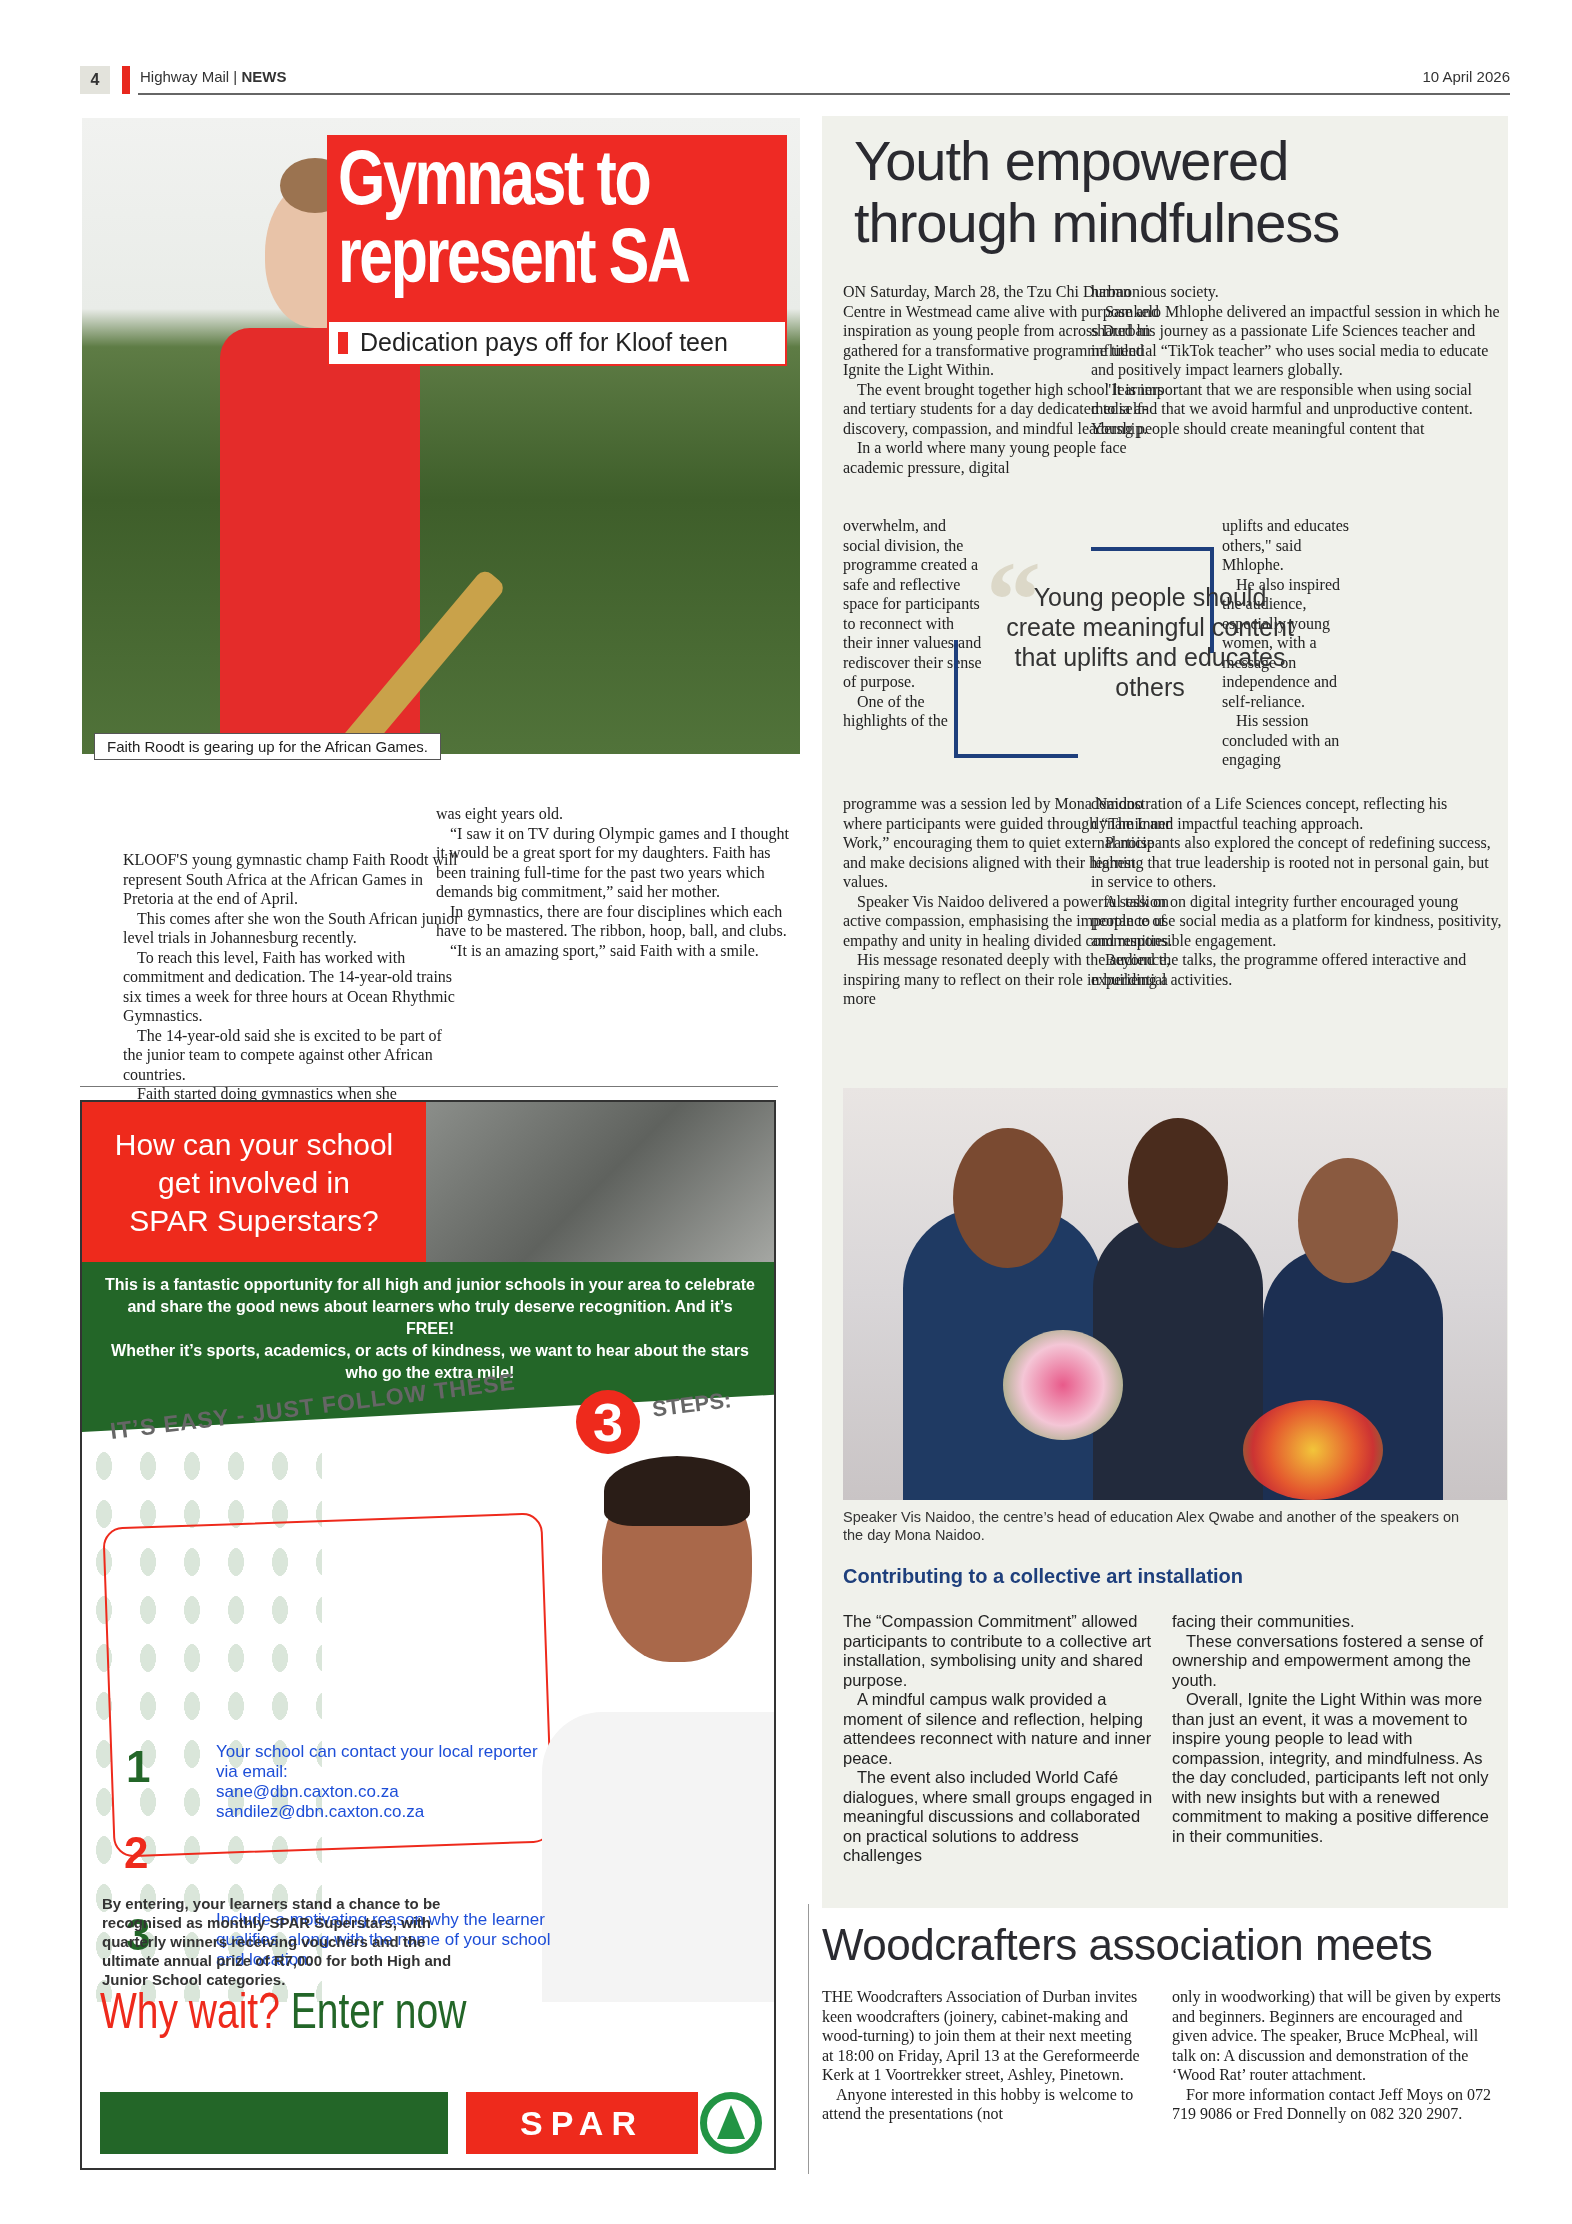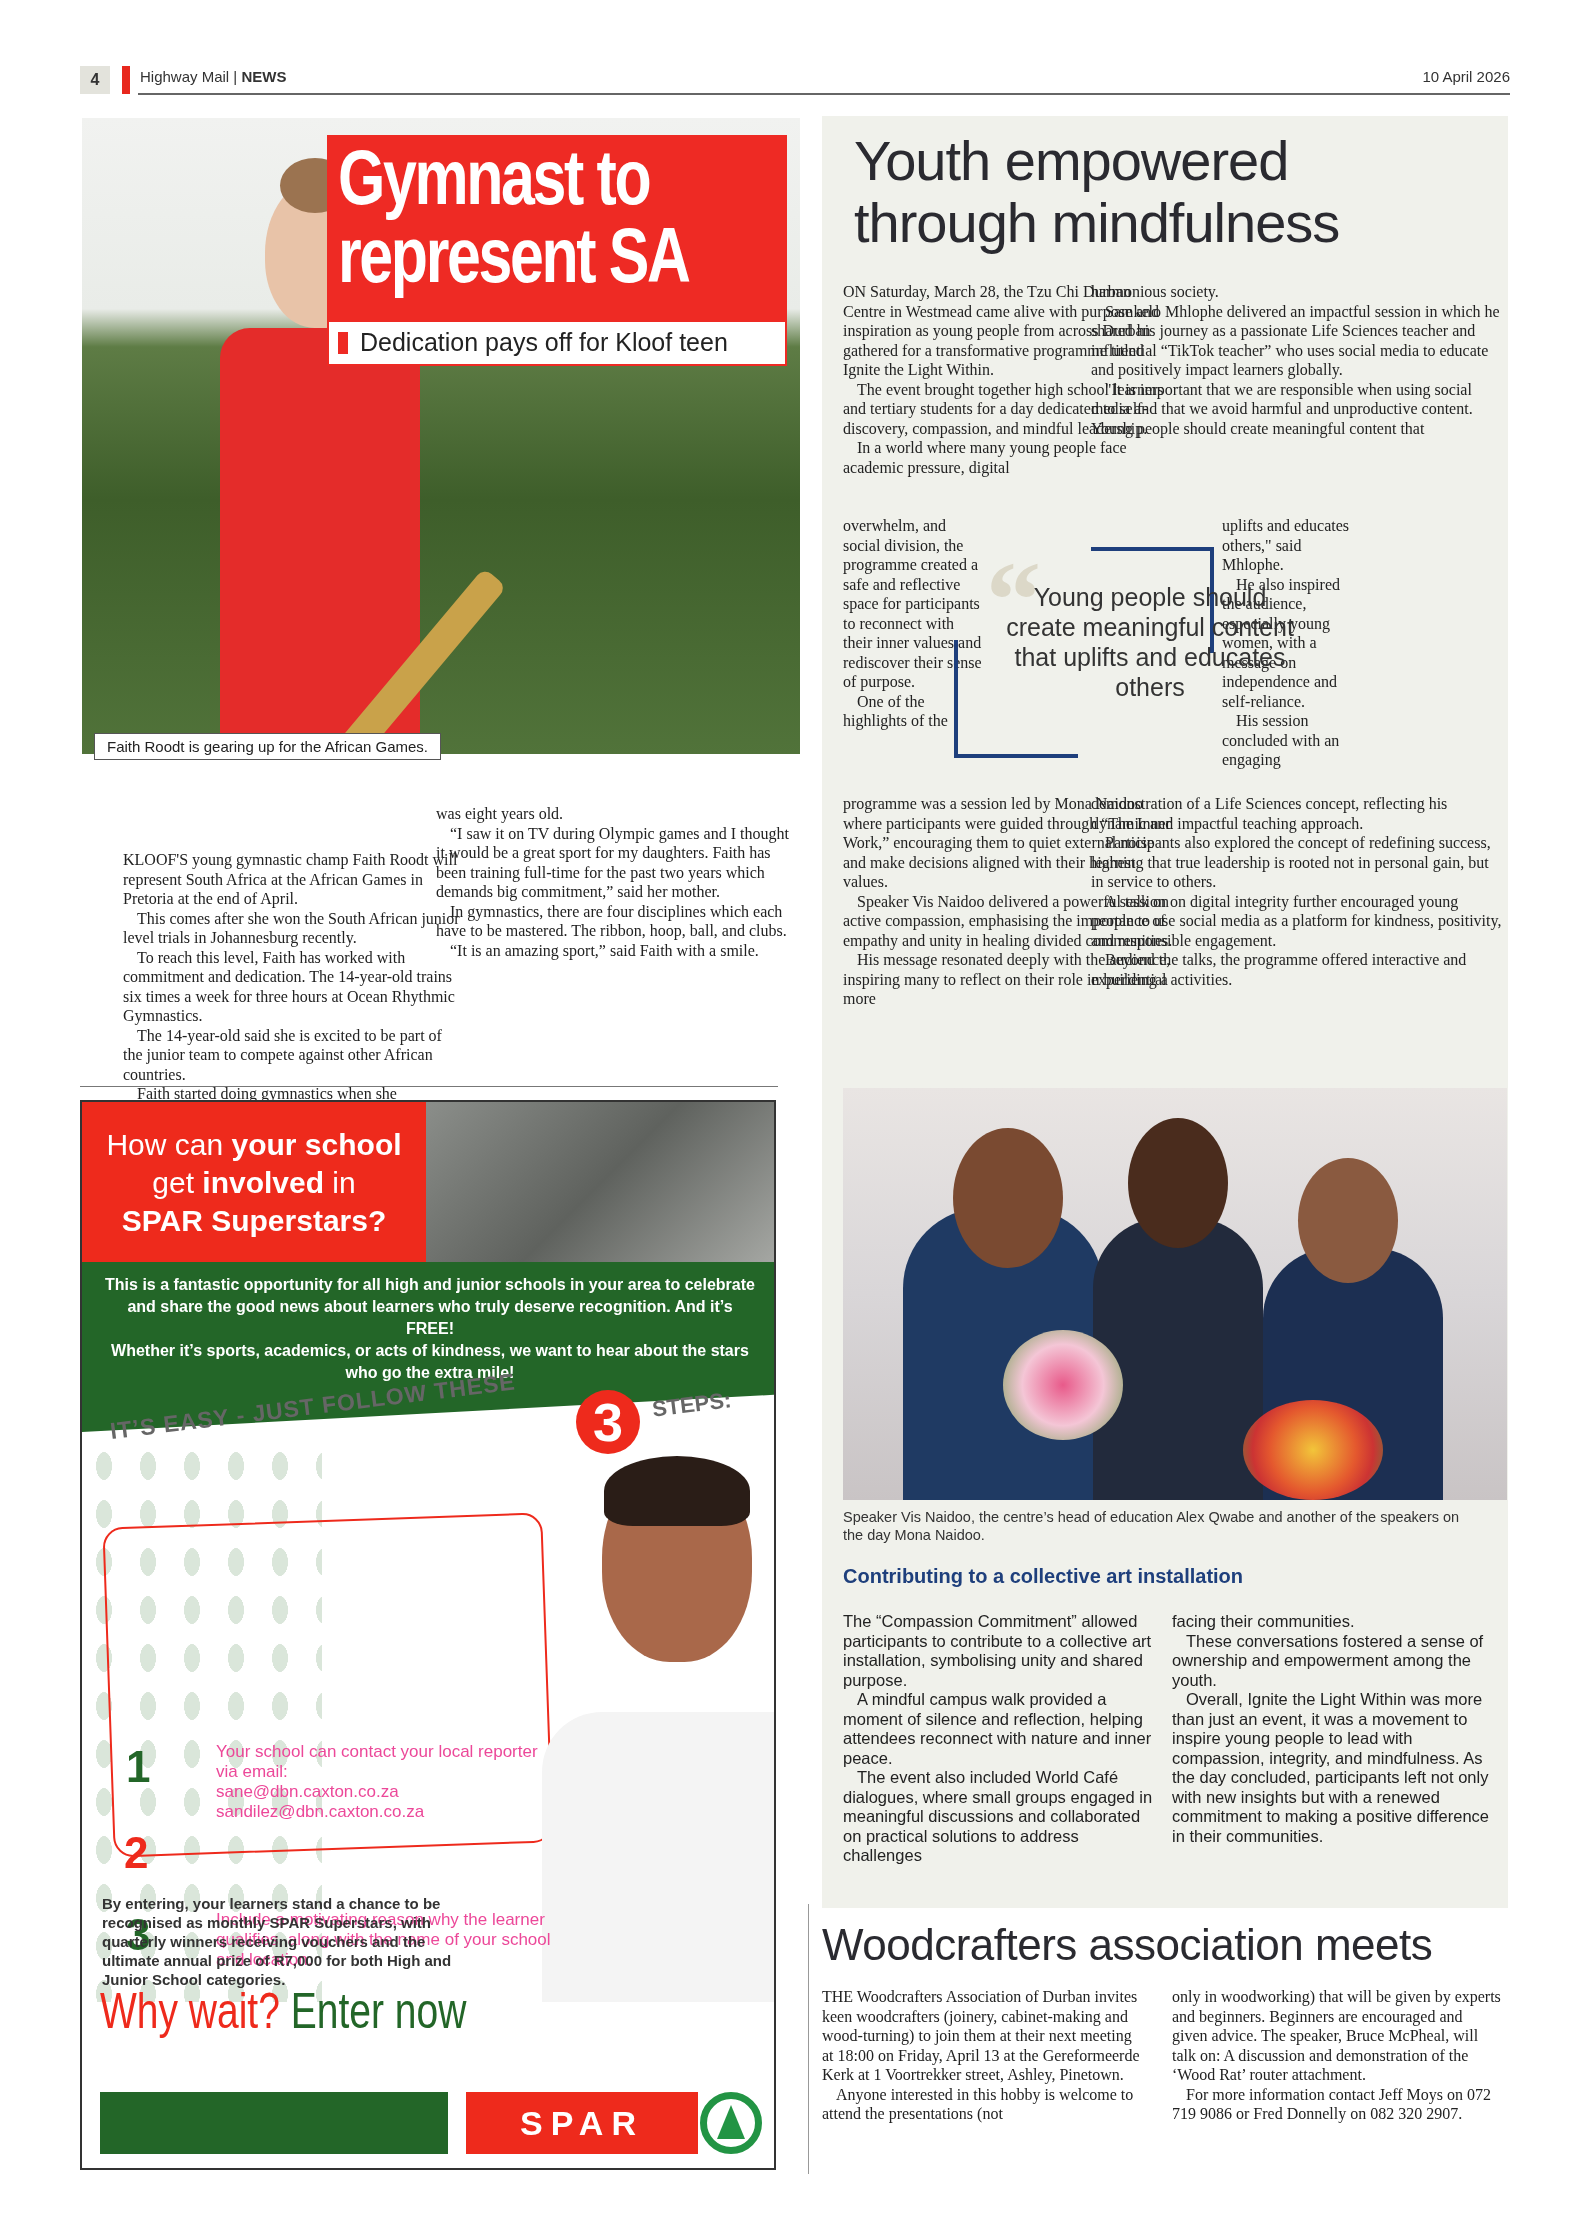--- a/index.html
+++ b/index.html
@@ -43,37 +43,37 @@
     background: linear-gradient(180deg,#e9e5e3 0%,#d9d6d8 50%,#c9c4c5 100%); }
   .cap-speak { left: 843px; top: 1508px; width: 640px; font: 14.5px/18px "Liberation Sans", sans-serif; color: #333; }
   .subhead { left: 843px; top: 1565px; font: 700 20px "Liberation Sans", sans-serif; color: #1e3f7c; }
   .wood-title { left: 822px; top: 1920px; font: 300 44px "Liberation Sans", sans-serif; color: #2a2a30; letter-spacing: -0.5px; }
 
   
   .ad { left: 80px; top: 1100px; width: 696px; height: 1070px; border: 2px solid #333; overflow: hidden; background: #fff; }
   .ad-topline { left: 80px; top: 1086px; width: 698px; height: 1px; background: #777; }
   .ad-red { left: 0; top: 0; width: 344px; height: 160px; background: #ee2a1c; }
   .ad-red-text { left: 10px; top: 24px; width: 324px; text-align: center; font: 30px/38px "Liberation Sans", sans-serif; color: #fff; }
-  .ad-red-text b { font-weight: 700; }
+  .ad-red-text b { font-weight: 400; }
   .ad-bag { left: 344px; top: 0; width: 352px; height: 160px; background: linear-gradient(135deg,#8b8e8a,#5f625e 50%,#a6a8a4); }
   .ad-green { left: 0; top: 160px; width: 696px; height: 170px; background: #236628; clip-path: polygon(0 0,100% 0,100% 78%,0 100%); }
   .ad-green-text { left: 20px; top: 172px; width: 656px; text-align: center; font: 700 16px/22px "Liberation Sans", sans-serif; color: #fff; }
   .ad-easy { left: 30px; top: 316px; font: 700 23px "Liberation Sans", sans-serif; color: #666; transform: rotate(-7deg); transform-origin: left bottom; letter-spacing: 1px; white-space: nowrap; }
   .ad-3 { left: 494px; top: 288px; width: 64px; height: 64px; border-radius: 50%; background: #ee2a1c; color: #fff; font: 700 54px/64px "Liberation Sans", sans-serif; text-align: center; }
   .ad-steps { left: 570px; top: 290px; font: 700 22px "Liberation Sans", sans-serif; color: #666; transform: rotate(-7deg); }
   .ad-dots { left: 0; top: 340px; width: 240px; height: 560px;
     background-image: radial-gradient(ellipse 8px 14px at center,#d6e3d6 98%,transparent 100%);
     background-size: 44px 48px; opacity: 0.9; }
   .ad-stepbox { left: 26px; top: 418px; width: 440px; height: 330px; border: 2px solid #ee2a1c; border-radius: 20px; transform: rotate(-2deg); }
   .ad-boy { left: 460px; top: 360px; width: 236px; height: 520px; }
   .boy-head { position: absolute; left: 60px; top: 0; width: 150px; height: 200px; border-radius: 48% 48% 45% 45%; background: #a9684a; }
   .boy-hair { position: absolute; left: 62px; top: -6px; width: 146px; height: 70px; border-radius: 50% 50% 20% 20%; background: #2a1d17; }
   .boy-shirt { position: absolute; left: 0; top: 250px; width: 236px; height: 290px; background: #f4f4f4; border-radius: 60px 0 0 0; }
   .step-num { font: 700 44px "Liberation Sans", sans-serif; }
-  .step-text { font: 17px/20px "Liberation Sans", sans-serif; color: #ec4899; width: 340px; }
+  .step-text { font: 17px/20px "Liberation Sans", sans-serif; color: #1d4ed8; width: 340px; }
   .ad-entering { left: 20px; top: 792px; width: 380px; font: 700 15px/19px "Liberation Sans", sans-serif; color: #333; }
   .ad-why { left: 18px; top: 880px; font: 50px "Liberation Sans", sans-serif; transform: scaleX(0.78); transform-origin: left top; white-space: nowrap; }
   .ad-why .r { color: #ee2a1c; }
   .ad-why .g { color: #236628; }
   .ad-gbar { left: 18px; top: 990px; width: 348px; height: 62px; background: #236628; }
   .ad-spar { left: 384px; top: 990px; width: 232px; height: 62px; background: #ee2a1c; color: #fff; font: 700 34px/62px "Liberation Sans", sans-serif; letter-spacing: 8px; text-align: center; }
   .ad-sparlogo { left: 618px; top: 990px; width: 62px; height: 62px; border-radius: 50%; border: 7px solid #229444; background: #fff; }
   .ad-sparlogo::after { content:""; position:absolute; left: 10px; top: 6px; border-left: 14px solid transparent; border-right: 14px solid transparent; border-bottom: 34px solid #229444; }
   .vsep { left: 808px; top: 1904px; width: 1px; height: 270px; background: #999; }
 </style>

